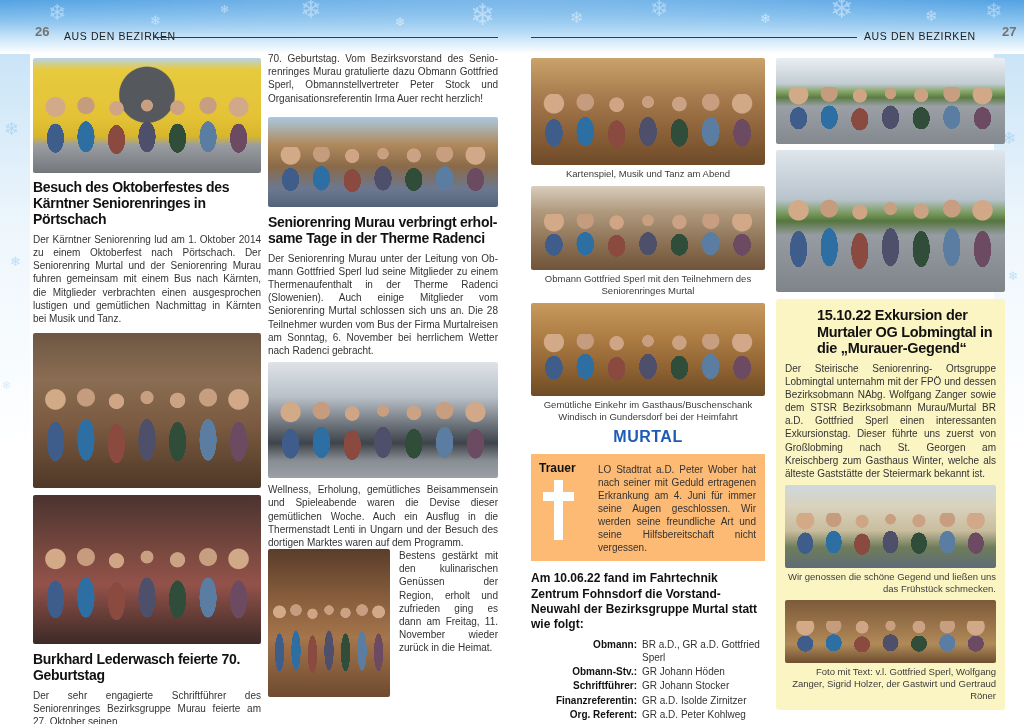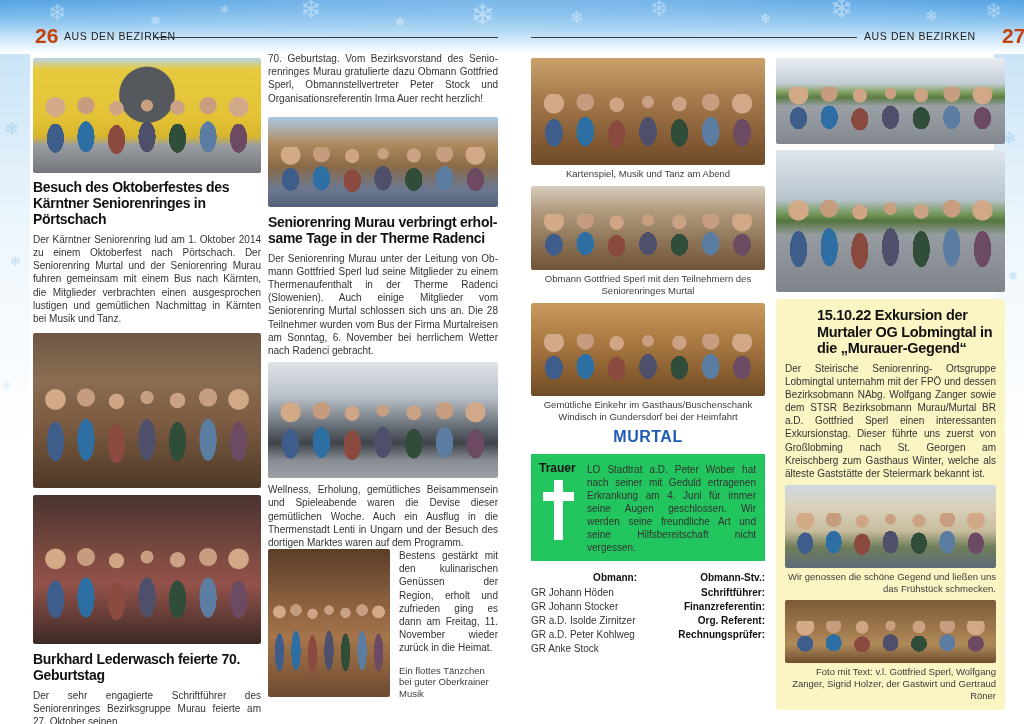--- a/index.html
+++ b/index.html
@@ -14,21 +14,21 @@
     background:
       radial-gradient(120% 160% at 50% -30%, rgba(255,255,255,.45), rgba(255,255,255,0) 60%),
       linear-gradient(180deg,#3f97e0 0%, #7dbcec 32%, #c6e3f8 68%, #ffffff 100%);
   }
   .edge { position:absolute; top:54px; width:30px; height:400px; pointer-events:none; }
   .edge.l { left:0;  background:linear-gradient(180deg, rgba(158,206,240,.55), rgba(190,222,245,.25) 45%, rgba(255,255,255,0)); }
   .edge.r { right:0; background:linear-gradient(180deg, rgba(158,206,240,.55), rgba(190,222,245,.25) 45%, rgba(255,255,255,0)); }
   .flake { position:absolute; color:rgba(255,255,255,.75); pointer-events:none; line-height:1; }
   .flake.b { color:rgba(150,200,238,.55); }
   
-  .pagenum { position:absolute; top:24px; font-size:21px; font-weight:bold; color:#c2410c; }
+  .pagenum { position:absolute; top:24px; font-size:13px; font-weight:bold; color:#737373; }
   .sechead { position:absolute; top:30px; font-size:10.5px; letter-spacing:.6px; color:#222; }
   .rule { position:absolute; top:37px; height:1px; background:#3a3a3a; }
   
   .col { position:absolute; }
   #col1 { left:33px;  top:58px; width:228px; }
   #col2 { left:268px; top:52px; width:230px; }
   #col3 { left:531px; top:58px; width:234px; }
   #col4 { left:776px; top:58px; width:229px; }
   h2 { font-size:14px; font-weight:bold; letter-spacing:-0.3px; line-height:1.14; margin:0 0 5px 0; color:#111; }
   p.body { font-size:10px; line-height:1.32; text-align:justify; margin:0 0 6px 0; color:#333; hyphens:manual; }
@@ -69,21 +69,21 @@
   .ph-winter  { background:linear-gradient(180deg,#cfd8df 0%,#d9d2bd 25%,#c9bd9e 55%,#6f7d5a 75%,#5d6b78 100%); }
   .ph-wirt    { background:linear-gradient(180deg,#7c5a3a 0%,#9a744a 40%,#b08a58 70%,#6e4e30 100%); }
   
   .row2 { display:flex; gap:9px; }
   .row2 .ph { width:122px; flex:0 0 122px; height:148px; }
   .row2 .side { flex:1; }
   .row2 .side p.body { text-align:justify; }
   .row2 .side .cap { margin-top:10px; }
   
   .murtal { text-align:center; font-size:16px; font-weight:bold; letter-spacing:.5px; margin:2px 0 8px 0; }
-  .trauer { background:#22c55e; padding:7px 9px 7px 8px; display:flex; margin-bottom:10px; }
+  .trauer { background:#fdba74; padding:7px 9px 7px 8px; display:flex; gap:11px; margin-bottom:10px; }
   .trauer .leftcell { flex:0 0 48px; }
   .trauer .t-title { font-size:12px; font-weight:bold; color:#111; }
   .cross { position:relative; width:40px; height:60px; margin-top:5px; }
   .cross::before { content:""; position:absolute; left:15px; top:0; width:9px; height:60px; background:#fff; }
   .cross::after  { content:""; position:absolute; left:4px; top:12px; width:31px; height:9px; background:#fff; }
   .trauer p { margin:2px 0 0 0; font-size:10px; line-height:1.3; text-align:justify; color:#333; }
   .electhead { font-size:12px; font-weight:bold; line-height:1.28; margin:0 0 5px 0; color:#111; }
   .electgrid { display:grid; grid-template-columns:106px 1fr; column-gap:5px; row-gap:1px; font-size:10px; line-height:1.32; }
   .electgrid .role { font-weight:bold; text-align:right; color:#111; }
   .electgrid .name { text-align:left; color:#333; }
@@ -141,42 +141,43 @@
     <p class="body" style="margin-bottom:12px">70. Geburtstag. Vom Bezirksvorstand des Senio­renringes Murau gratulierte dazu Obmann Gottfried Sperl, Obmannstellvertreter Peter Stock und Organi­sationsreferentin Irma Auer recht herzlich!</p>
     <div class="ph ph-blumen pp" style="height:90px;margin-bottom:8px"></div>
     <h2>Seniorenring Murau verbringt erhol­same Tage in der Therme Radenci</h2>
     <p class="body" style="margin-bottom:5px">Der Seniorenring Murau unter der Leitung von Ob­mann Gottfried Sperl lud seine Mitglieder zu einem Thermenaufenthalt in der Therme Radenci (Sloweni­en). Auch einige Mitglieder vom Seniorenring Murtal schlossen sich uns an. Die 28 Teilnehmer wurden vom Bus der Firma Murtalreisen am Sonntag, 6. November bei herrlichem Wetter nach Radenci gebracht.</p>
     <div class="ph ph-bus pp" style="height:116px;margin-bottom:5px"></div>
     <p class="body" style="margin-bottom:0">Wellness, Erholung, gemütliches Beisammensein und Spieleabende waren die Devise dieser gemütlichen Woche. Auch ein Ausflug in die Thermenstadt Lenti in Ungarn und der Besuch des dortigen Marktes waren auf dem Programm.</p>
     <div class="row2">
       <div class="ph ph-tanz2 pp"></div>
       <div class="side">
         <p class="body" style="margin-bottom:0">Bestens gestärkt mit den kulinari­schen Genüssen der Region, erholt und zufrieden ging es dann am Frei­tag, 11. Novem­ber wieder zurück in die Heimat.</p>
-        <div class="cap left">Ein flottes Tänzchen bei guter Oberkrainer Musik</div>
       </div>
     </div>
   </div>
 
   <div id="col3" class="col">
     <div class="ph ph-abend pp" style="height:107px;margin-bottom:3px"></div>
     <div class="cap">Kartenspiel, Musik und Tanz am Abend</div>
     <div class="ph ph-gruppe pp" style="height:84px;margin-bottom:3px"></div>
     <div class="cap">Obmann Gottfried Sperl mit den Teilnehmern des Seniorenringes Murtal</div>
     <div class="ph ph-windisch pp" style="height:93px;margin-bottom:3px"></div>
     <div class="cap">Gemütliche Einkehr im Gasthaus/Buschenschank Windisch in Gundersdorf bei der Heimfahrt</div>
     <div class="murtal" style="color:#1e5bb5">MURTAL</div>
     <div class="trauer">
       <div class="leftcell">
         <div class="t-title">Trauer</div>
         <div class="cross"></div>
       </div>
       <p>LO Stadtrat a.D. Peter Wober hat nach seiner mit Geduld ertragenen Erkrankung am 4. Juni für immer seine Augen geschlossen. Wir werden seine freundliche Art und seine Hilfsbereitschaft nicht vergessen.</p>
     </div>
+    <div class="electhead">Am 10.06.22 fand im Fahrtechnik Zentrum Fohnsdorf die Vorstand-Neuwahl der Bezirks­gruppe Murtal statt wie folgt:</div>
     <div class="electgrid">
       <div class="role">Obmann:</div>
+      <div class="name">BR a.D., GR a.D. Gottfried Sperl</div>
       <div class="role">Obmann-Stv.:</div>
       <div class="name">GR Johann Höden</div>
       <div class="role">Schriftführer:</div>
       <div class="name">GR Johann Stocker</div>
       <div class="role">Finanzreferentin:</div>
       <div class="name">GR a.D. Isolde Zirnitzer</div>
       <div class="role">Org. Referent:</div>
       <div class="name">GR a.D. Peter Kohlweg</div>
       <div class="role">Rechnungsprüfer:</div>
       <div class="name">GR Anke Stock</div>

